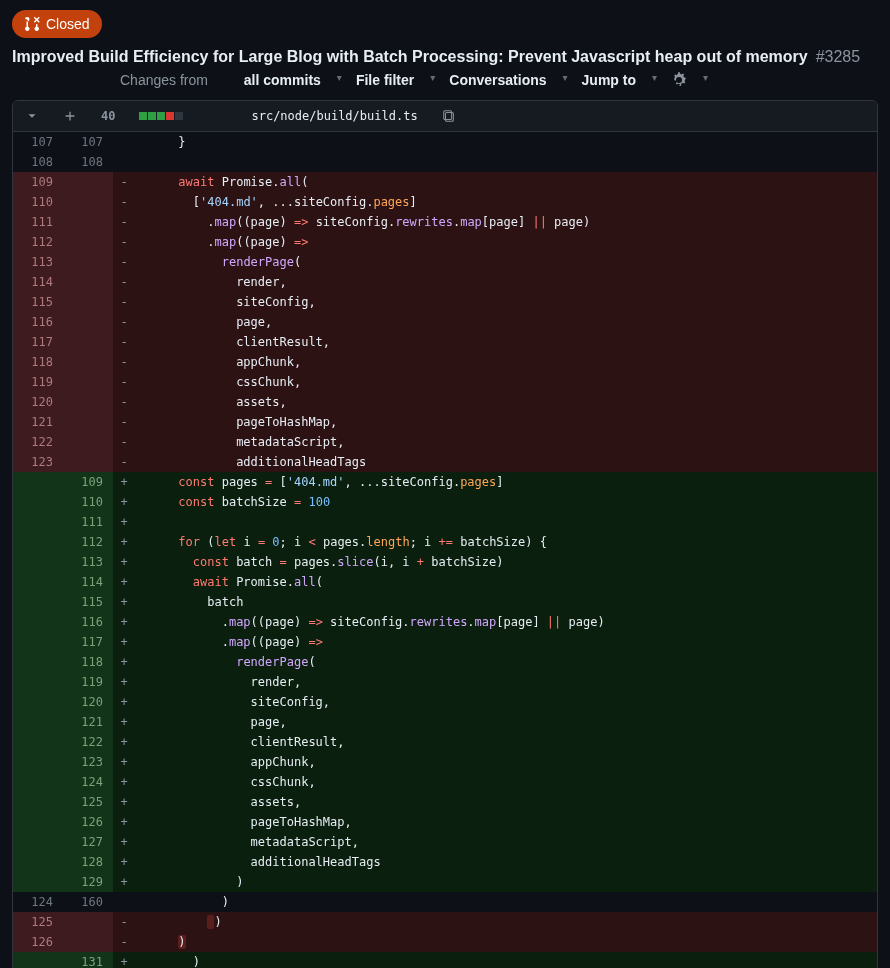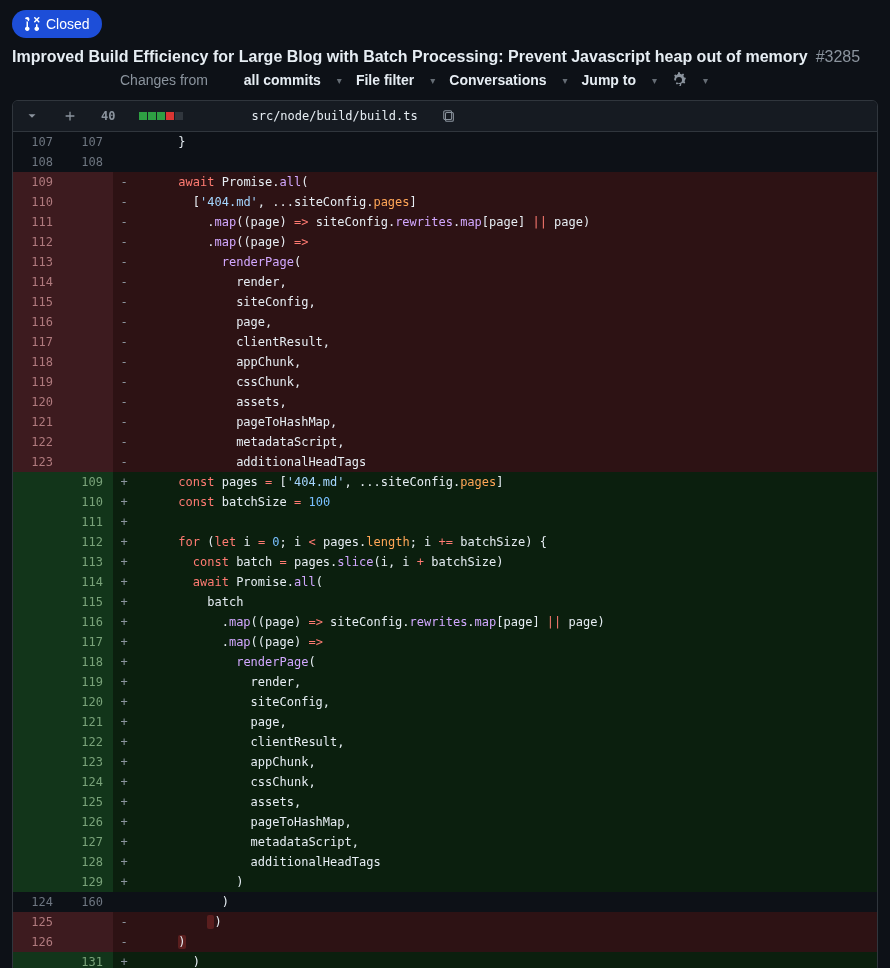--- a/index.html
+++ b/index.html
@@ -16,39 +16,39 @@
     display: flex;
     align-items: center;
     gap: 10px;
     padding: 10px 12px 2px 12px;
     flex-wrap: wrap;
   }
   .closed-badge {
     display: inline-flex;
     align-items: center;
     gap: 6px;
-    background: #1d4ed8;
+    background: #c2410c;
     color: #fff;
     border-radius: 999px;
     padding: 6px 12px;
     font-weight: 500;
   }
   .closed-badge svg { width: 16px; height: 16px; }
   .pr-title { font-size: 16px; font-weight: 600; color: #e6edf3; }
   .pr-number { font-size: 16px; font-weight: 400; color: #8b949e; margin-left: 4px;}
 
   .toolbar {
     display: flex;
     align-items: center;
     gap: 14px;
     padding: 4px 18px 6px 120px;
     color: #8b949e;
     font-size: 14px;
   }
-  .toolbar .item { display: inline-flex; align-items: center; gap: 16px; cursor: pointer; }
+  .toolbar .item { display: inline-flex; align-items: flex-start; gap: 16px; cursor: pointer; }
   .toolbar .item b { color: #e6edf3; font-weight: 600; }
   .caret { font-size: 10px; opacity: .7; }
   .gear { width: 16px; height: 16px; }
 
   
   .file-frame {
     margin: 6px 12px 0 12px;
     border: 1px solid #30363d;
     border-radius: 6px;
     overflow: hidden;

